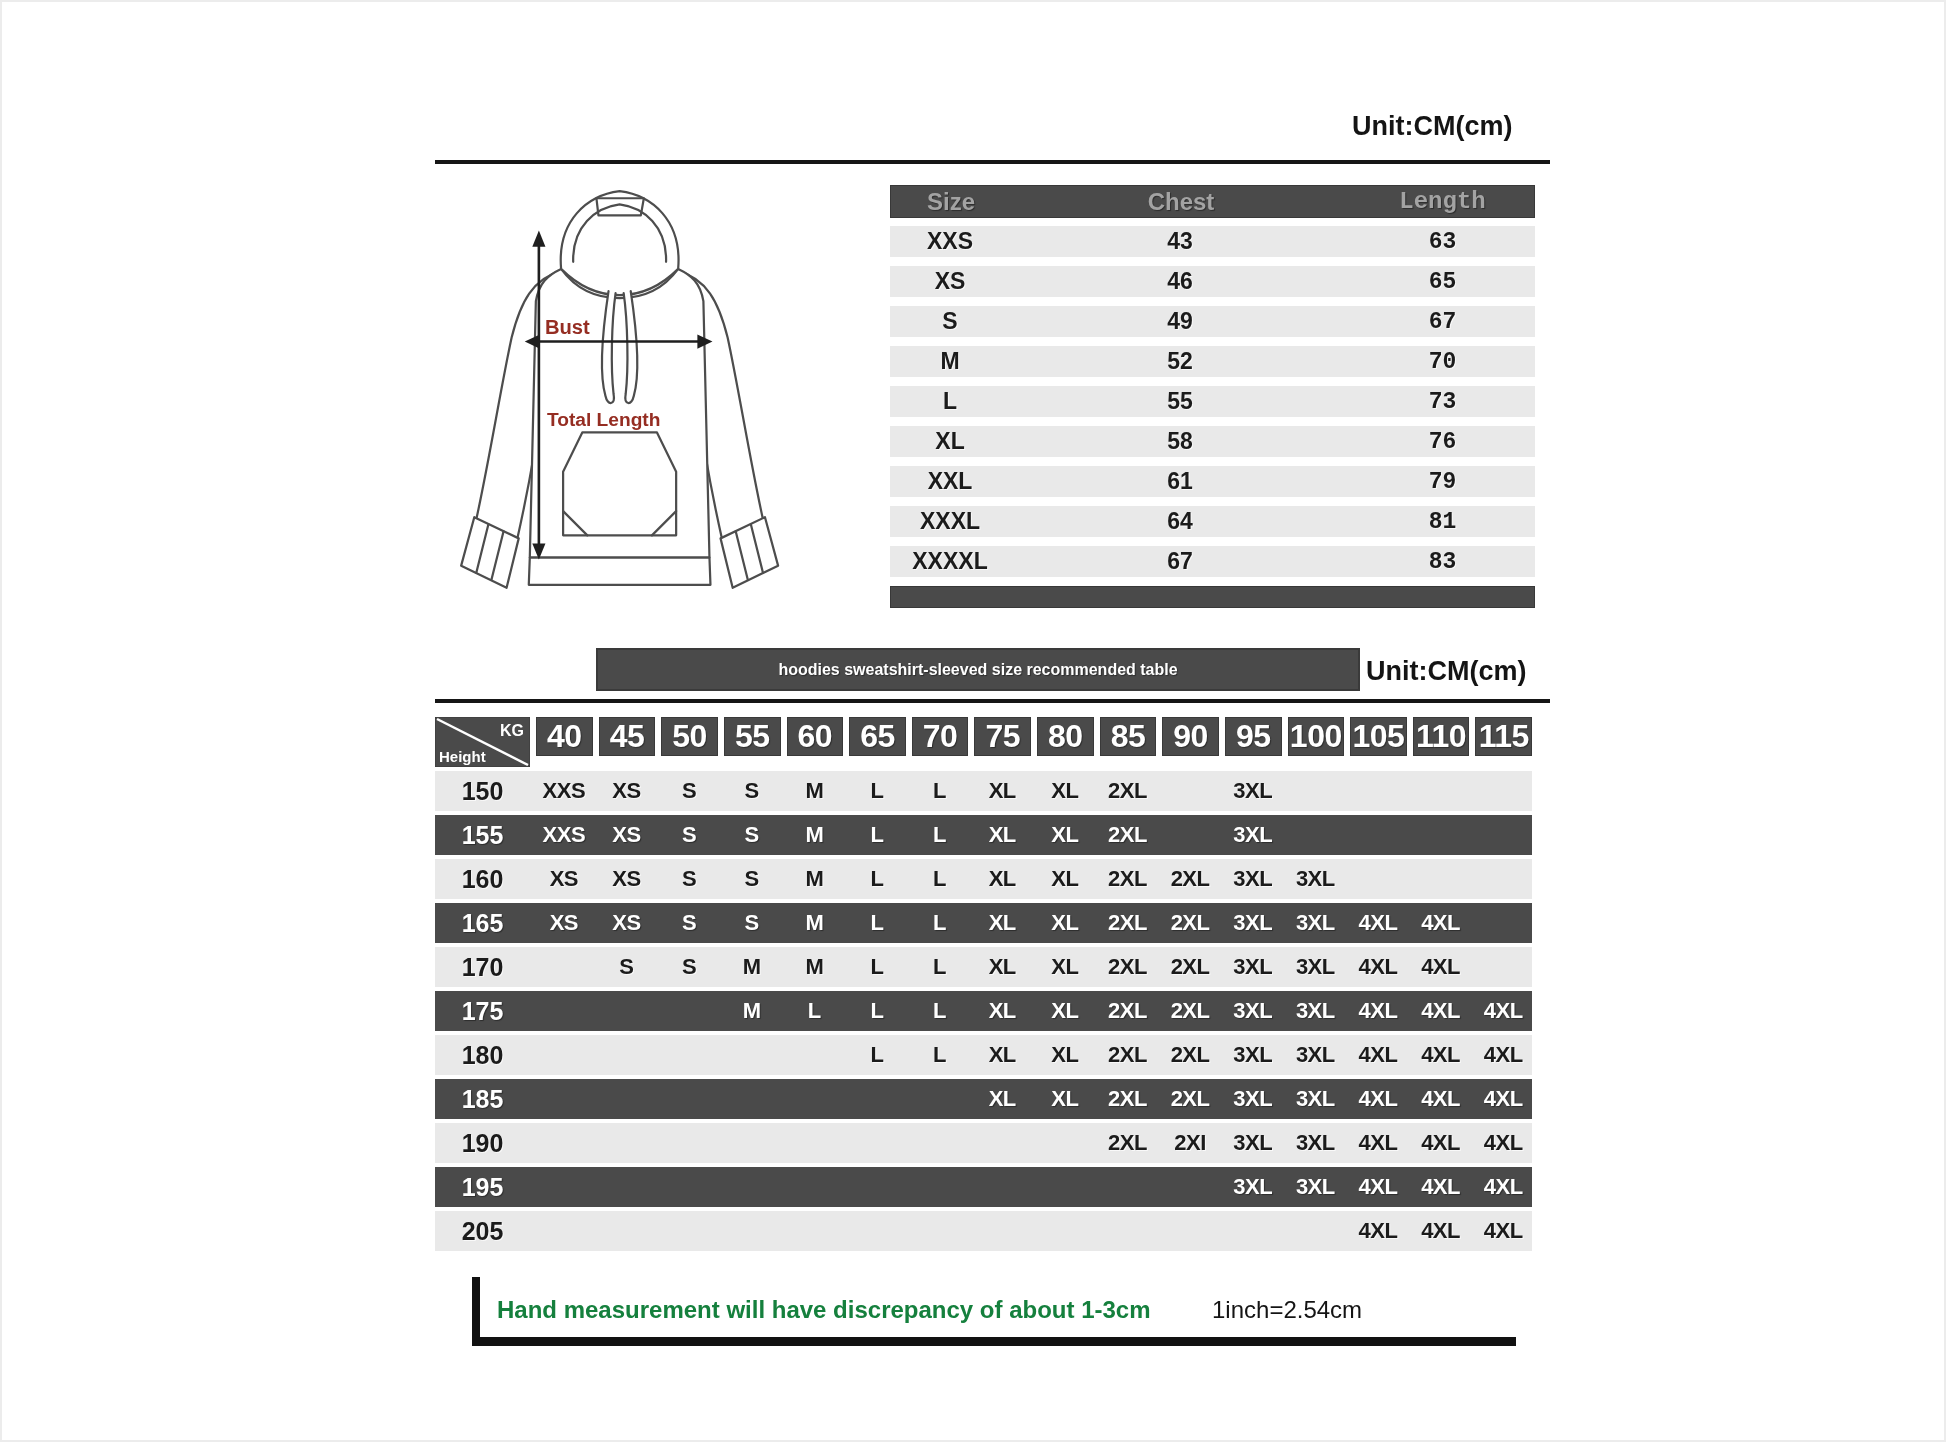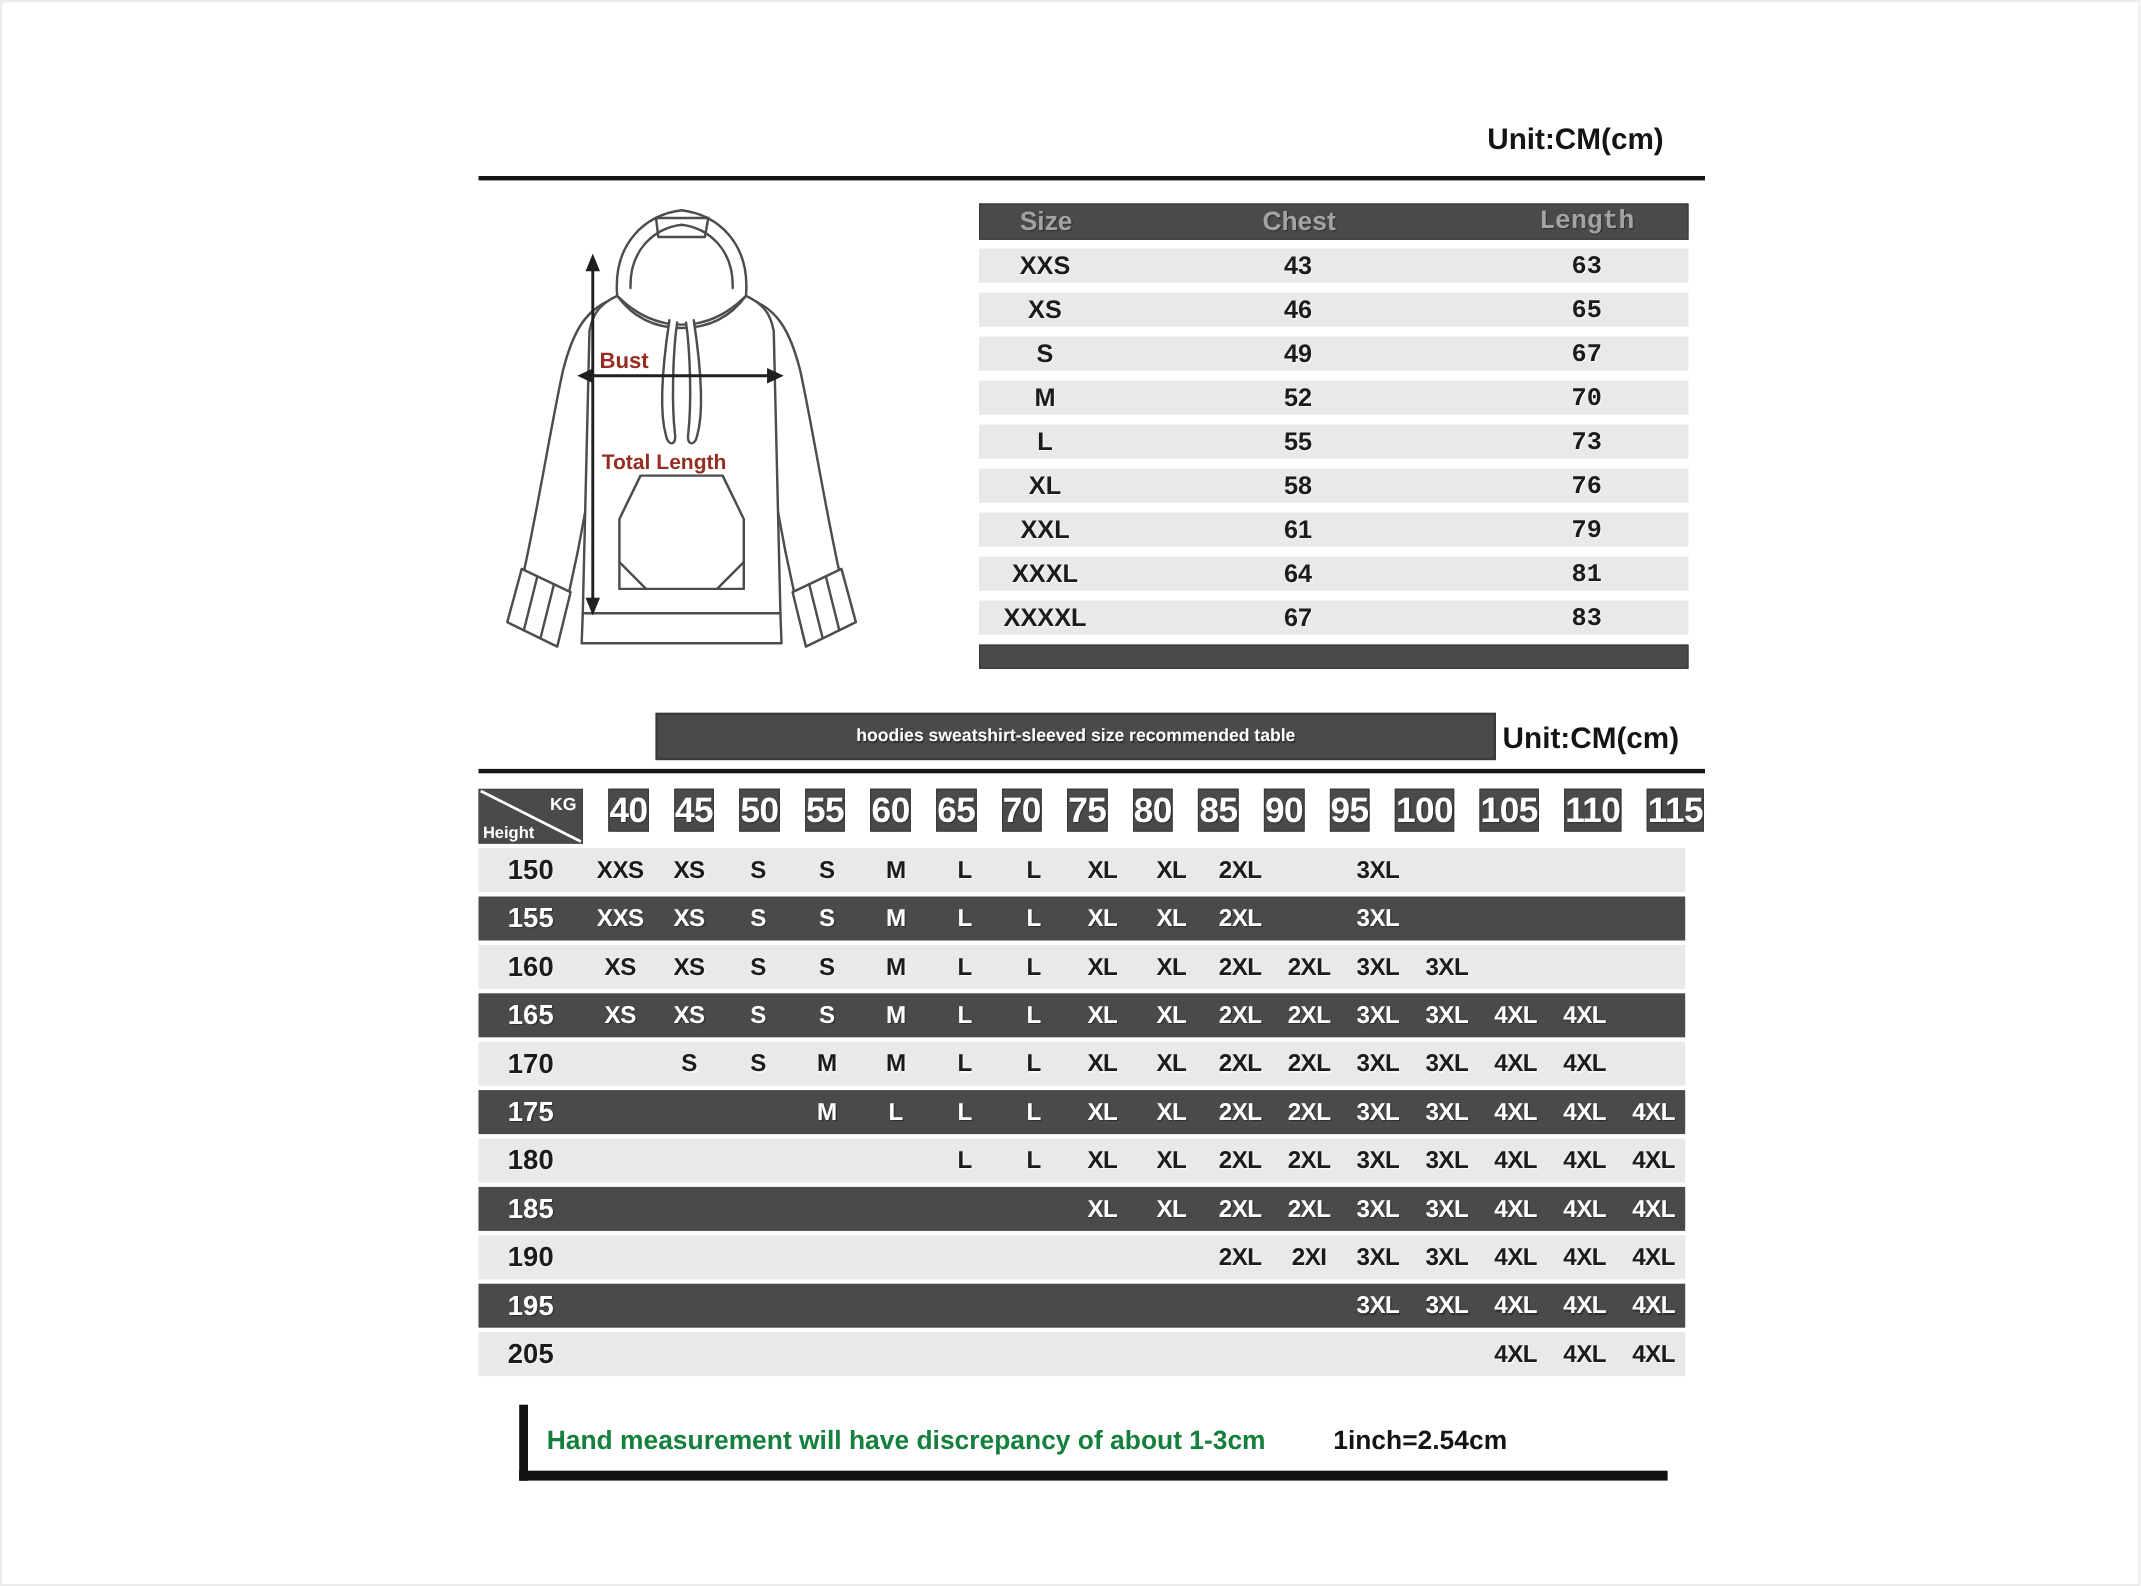--- a/index.html
+++ b/index.html
@@ -32,39 +32,39 @@
   .st-header{display:flex;background:#4a4a4a;border:1px solid #383838;height:33px;align-items:center;box-sizing:border-box;}
   .st-header .c{color:#a3a3a3;font-weight:700;font-size:24px;text-align:center;text-shadow:1px 1px 1px rgba(0,0,0,.4);}
   .c1{width:120px;} .c2{width:340px;} .c3{width:185px;flex:1;font-family:Liberation Mono, monospace;}
   .st-rows{margin-top:8px;}
   .st-row{display:flex;align-items:center;background:#e9e9e9;height:31px;margin-bottom:9px;}
   .st-row .c{font-weight:700;font-size:23px;text-align:center;color:#1b1b1b;text-shadow:1px 1px 0 rgba(255,255,255,.7);}
   .st-footbar{height:22px;background:#4a4a4a;border:1px solid #383838;box-sizing:border-box;}
 
   
   .matrix{position:absolute;left:435px;top:717px;width:1097px;}
-  .mx-header{display:flex;gap:23px;}
+  .mx-header{display:flex;gap:6px;}
   .mx-corner{width:95px;height:50px;flex:0 0 95px;}
   .kgbox{flex:1 1 0;height:39px;background:#4a4a4a;border:1px solid #393939;box-sizing:border-box;
     display:flex;align-items:center;justify-content:center;color:#fff;font-weight:700;font-size:32px;
     letter-spacing:-0.5px;text-shadow:1px 1px 1px rgba(0,0,0,.4);}
   .mx-row{display:flex;gap:5px;height:40px;margin-top:4px;align-items:center;}
   .mx-row.light{background:#e9e9e9;}
   .mx-row.dark{background:#4a4a4a;}
   .mx-label{width:95px;flex:0 0 95px;text-align:center;font-weight:700;font-size:25px;}
   .mx-cell{flex:1 1 0;text-align:center;font-weight:700;font-size:22px;letter-spacing:-0.5px;white-space:nowrap;}
   .mx-row.light .mx-label,.mx-row.light .mx-cell{color:#1b1b1b;text-shadow:1px 1px 0 rgba(255,255,255,.7);}
   .mx-row.dark .mx-label,.mx-row.dark .mx-cell{color:#ffffff;text-shadow:1px 1px 1px rgba(0,0,0,.4);}
 
   
   .fbar{position:absolute;background:#111;}
   .fbar-v{left:472px;top:1277px;width:8px;height:69px;}
   .fbar-h{left:472px;top:1337px;width:1044px;height:9px;}
   .footnote{position:absolute;left:497px;top:1296px;font-weight:700;font-size:24px;color:#15803d;}
-  .footconv{position:absolute;left:1212px;top:1296px;font-weight:700;font-size:24px;color:#141414;}
+  .footconv{position:absolute;left:1212px;top:1296px;font-weight:400;font-size:24px;color:#141414;}
 </style>
 </head>
 <body>
 
 <div class="page">
 
   <div class="unit unit1">Unit:CM(cm)</div>
   <div class="rule rule1"></div>
 
   <svg class="hoodie" viewBox="0 0 420 430">

